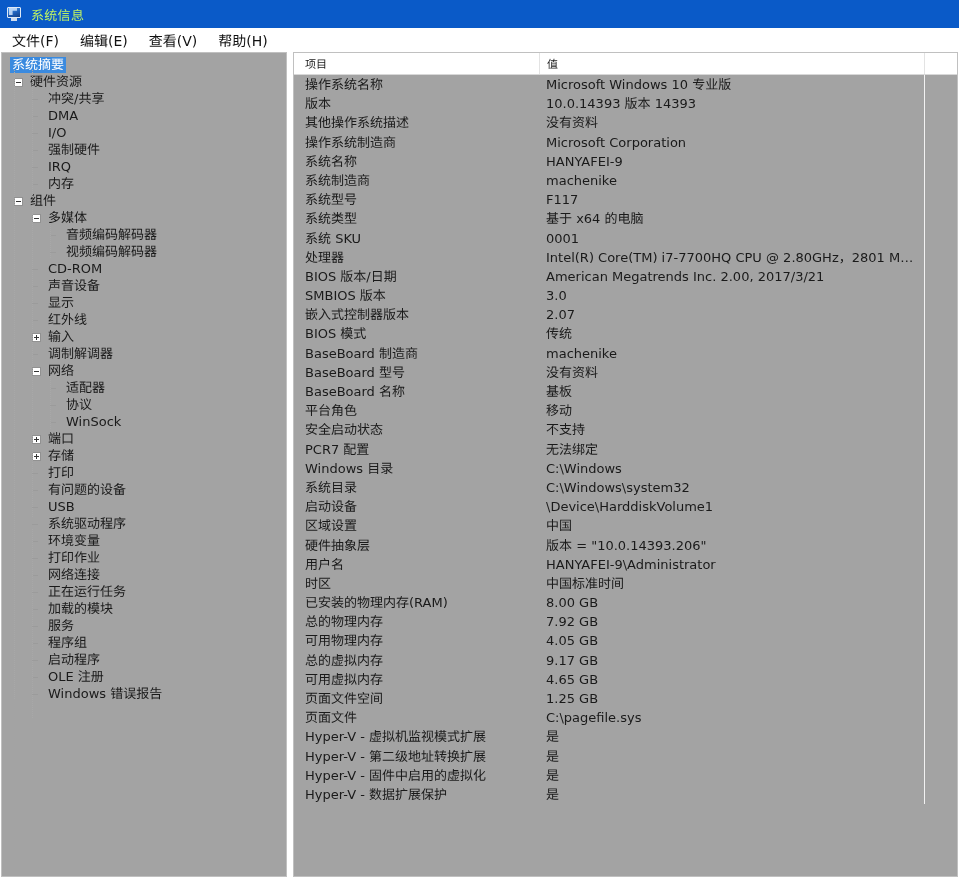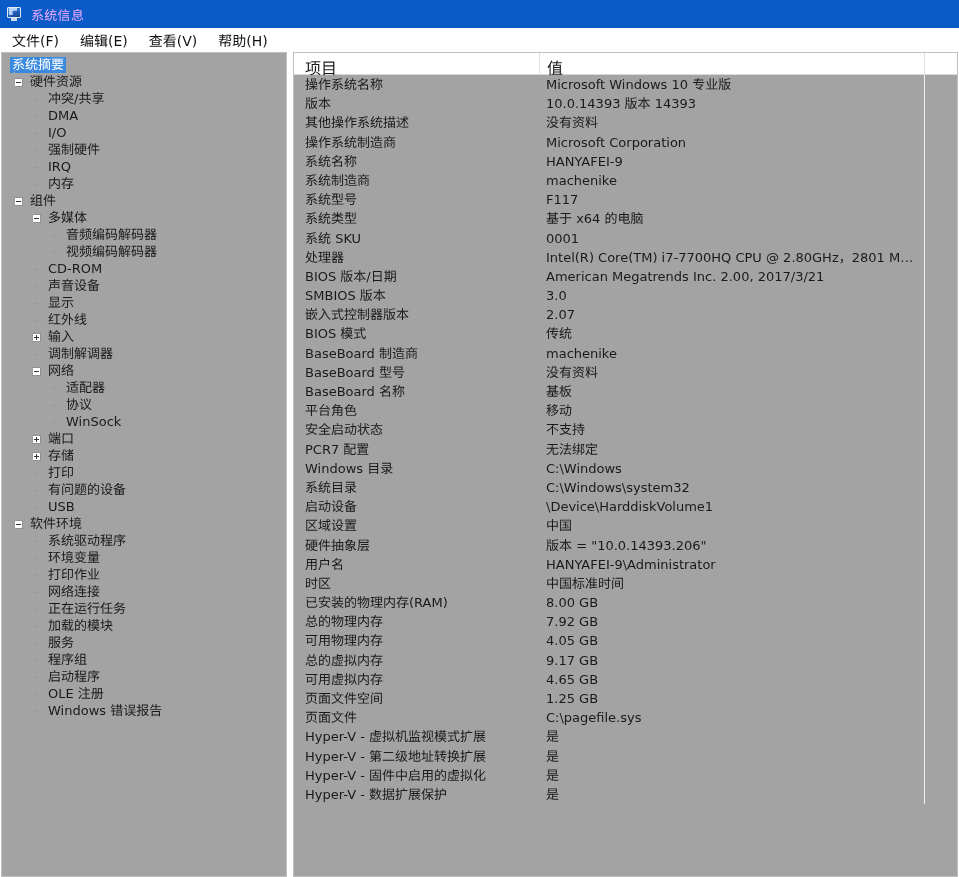--- a/index.html
+++ b/index.html
@@ -51,21 +51,21 @@
   }
   .title-icon .glyph {
     position: absolute;
     left: 3px; top: 3px;
     width: 8px; height: 7px;
     background: #cfe3fb;
     clip-path: polygon(0 0, 100% 0, 100% 40%, 45% 40%, 45% 100%, 0 100%);
     opacity: .85;
   }
   .title-text {
-    color: #f0abfc;
+    color: #bef264;
     font-size: 13px;
     letter-spacing: .3px;
   }
 
   
   .menubar {
     height: 24px;
     background: #ffffff;
     display: flex;
     align-items: center;
@@ -215,21 +215,21 @@
   
   .dl-header {
     height: 21px;
     position: relative;
     border-bottom: 1px solid #d8d8d8;
     background: #ffffff;
   }
   .dl-header .hcell {
     position: absolute;
     top: 2px;
-    font-size: 16px;
+    font-size: 11px;
     color: #1a1a1a;
     white-space: nowrap;
   }
   .dl-header .hcell.c1 { left: 11px; }
   .dl-header .hcell.c2 { left: 253px; }
   .dl-header .vsep {
     position: absolute;
     top: 0;
     bottom: 0;
     width: 1px;
@@ -318,21 +318,20 @@
         <div class="tnode lv2"><span class="dash"></span><span class="lbl">调制解调器</span></div>
         <div class="tnode lv2"><span class="exp"></span><span class="lbl">网络</span></div>
         <div class="tnode lv3"><span class="dash"></span><span class="lbl">适配器</span></div>
         <div class="tnode lv3"><span class="dash"></span><span class="lbl">协议</span></div>
         <div class="tnode lv3"><span class="dash"></span><span class="lbl">WinSock</span></div>
         <div class="tnode lv2"><span class="exp plus"></span><span class="lbl">端口</span></div>
         <div class="tnode lv2"><span class="exp plus"></span><span class="lbl">存储</span></div>
         <div class="tnode lv2"><span class="dash"></span><span class="lbl">打印</span></div>
         <div class="tnode lv2"><span class="dash"></span><span class="lbl">有问题的设备</span></div>
         <div class="tnode lv2"><span class="dash"></span><span class="lbl">USB</span></div>
-        <div class="tnode lv1"><span class="exp"></span><span class="lbl">软件环境</span></div>
         <div class="tnode lv2"><span class="dash"></span><span class="lbl">系统驱动程序</span></div>
         <div class="tnode lv2"><span class="dash"></span><span class="lbl">环境变量</span></div>
         <div class="tnode lv2"><span class="dash"></span><span class="lbl">打印作业</span></div>
         <div class="tnode lv2"><span class="dash"></span><span class="lbl">网络连接</span></div>
         <div class="tnode lv2"><span class="dash"></span><span class="lbl">正在运行任务</span></div>
         <div class="tnode lv2"><span class="dash"></span><span class="lbl">加载的模块</span></div>
         <div class="tnode lv2"><span class="dash"></span><span class="lbl">服务</span></div>
         <div class="tnode lv2"><span class="dash"></span><span class="lbl">程序组</span></div>
         <div class="tnode lv2"><span class="dash"></span><span class="lbl">启动程序</span></div>
         <div class="tnode lv2"><span class="dash"></span><span class="lbl">OLE 注册</span></div>

